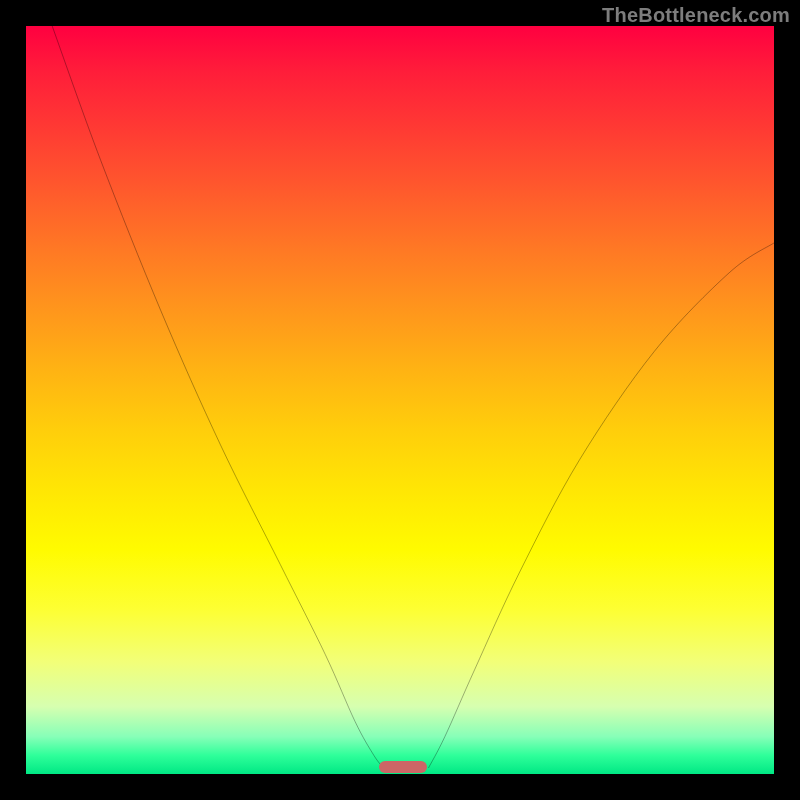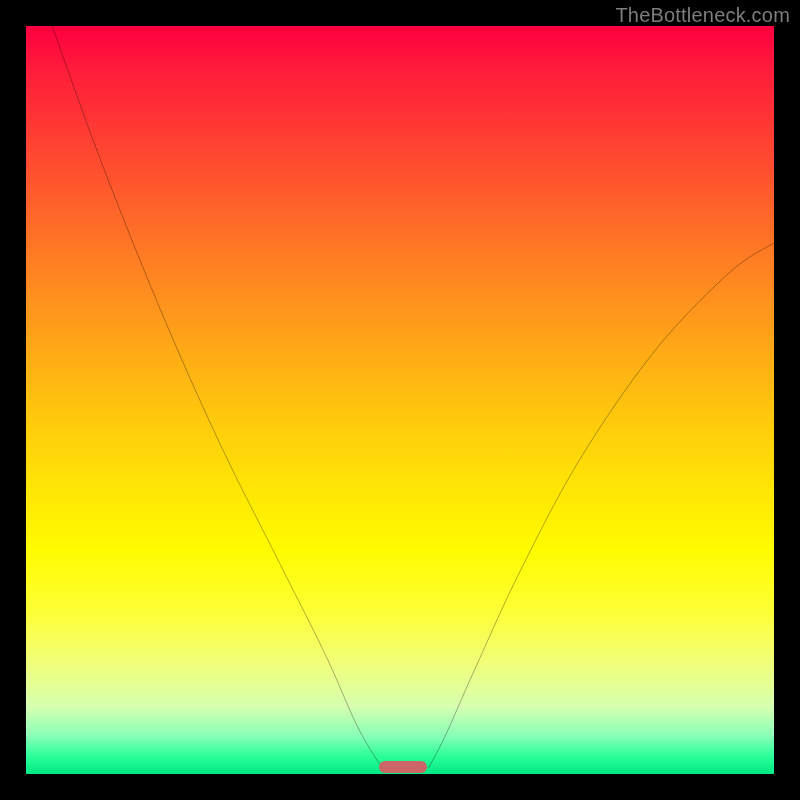--- a/index.html
+++ b/index.html
@@ -58,21 +58,21 @@
     width: 748px;
     height: 748px;
     overflow: visible;
   }
   .watermark {
     position: absolute;
     top: 4px;
     right: 10px;
     color: #7d7d7d;
     font-size: 20px;
-    font-weight: 400;
+    font-weight: 700;
     letter-spacing: 0.2px;
   }
 </style>
 </head>
 <body>
 
 <div class="frame">
   <div class="plot">
 
     <svg class="curve" viewBox="0 0 100 100" preserveAspectRatio="none">

